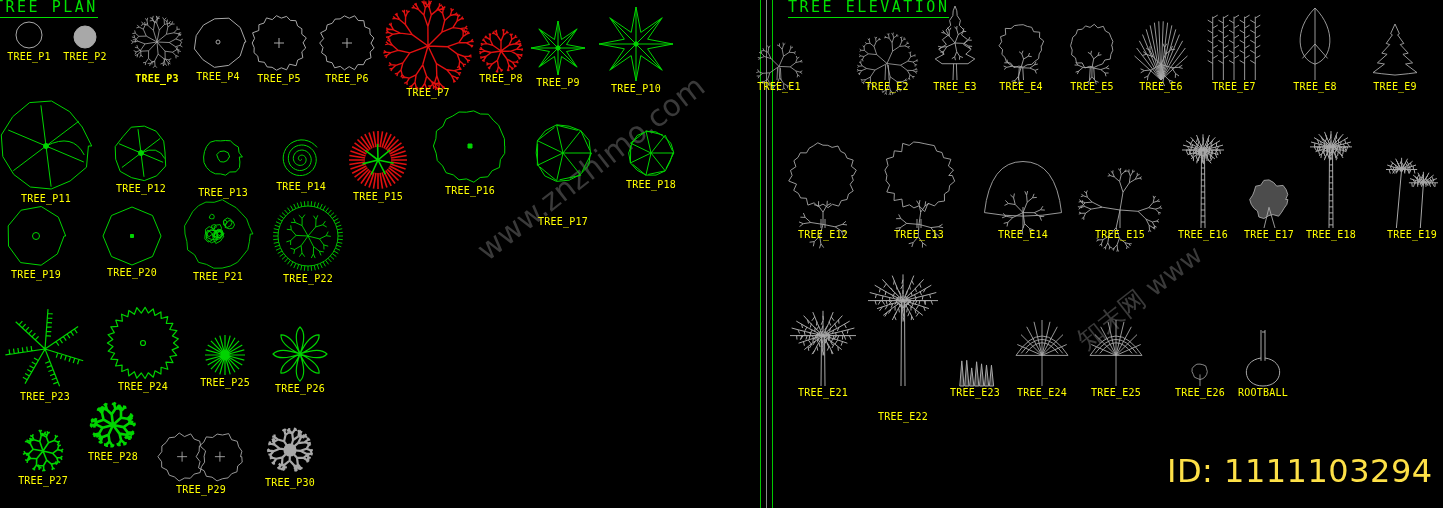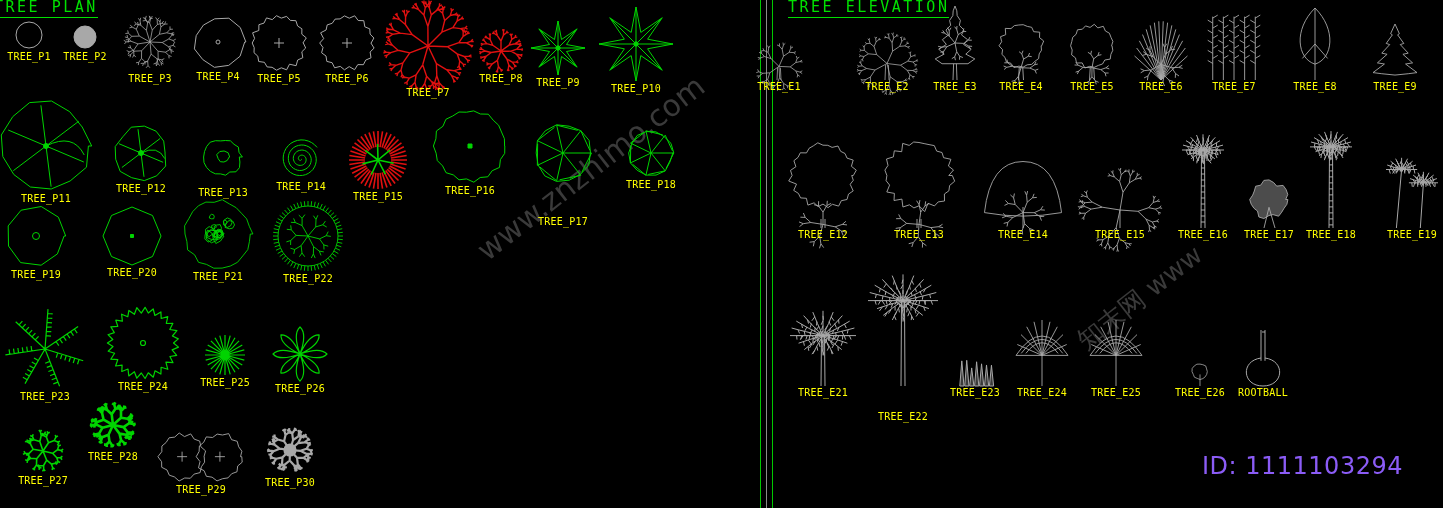--- a/index.html
+++ b/index.html
@@ -42,21 +42,21 @@
     position:absolute;color:#3a3a3a;white-space:nowrap;pointer-events:none;
     font-family:"DejaVu Sans","Liberation Sans",sans-serif;
   }
   #wm-diag-1{left:470px;top:240px;font-size:30px;transform:rotate(-38deg);transform-origin:left top;}
   #wm-diag-2{left:1070px;top:330px;font-size:26px;transform:rotate(-38deg);transform-origin:left top;}
   #wm-logo{
     position:absolute;left:1245px;top:372px;color:#b8b8b8;font-size:66px;
     font-family:"DejaVu Sans","Liberation Sans",sans-serif;letter-spacing:4px;line-height:66px;
   }
   #wm-id{
-    position:absolute;left:1202px;top:452px;color:#8b5cf6;font-size:24px;
+    position:absolute;left:1167px;top:452px;color:#fde047;font-size:32px;
     font-family:"DejaVu Sans","Liberation Sans",sans-serif;letter-spacing:0.5px;
   }
 </style>
 </head>
 <body>
 
 <div class="canvas">
 
   <div class="wm" id="wm-diag-1">www.znzhimo.com</div>
   <div class="wm" id="wm-diag-2">知末网 www</div>
@@ -89,21 +89,21 @@
         <div class="glyph">
           <svg width="26" height="26" viewBox="0 0 26 26">
             <g fill="none" stroke="#a8a8a8" stroke-width="1" stroke-linejoin="round">
               <circle cx="13" cy="13" r="11" fill="#a8a8a8"></circle>
               <path d="M22.6 13.0 L22.3 17.5 L19.5 21.2 L15.1 22.3 L10.9 22.3 L7.0 20.5 L3.8 17.5 L2.9 13.0 L3.6 8.5 L6.6 5.0 L10.8 3.4 L15.2 3.5 L19.1 5.4 L22.3 8.5 L23.5 13.0 Z"></path>
             </g>
           </svg>
         </div>
         <div class="cap">TREE_P2</div>
       </div>
-      <div class="cell" style="left:120px;top:12px;width:60px;">
+      <div class="cell" style="left:127px;top:12px;width:60px;font-weight:bold;">
         <div class="glyph">
           <svg width="60" height="60" viewBox="0 0 60 60">
             <g fill="none" stroke="#a8a8a8" stroke-width="0.8" stroke-linejoin="round">
               <path d="M30.0 30.0L42.2 30.5M42.2 30.5L48.8 27.0M48.8 27.0L51.8 23.3M51.8 23.3L52.3 20.5M51.8 23.3L54.4 22.2M48.8 27.0L53.2 28.5M53.2 28.5L55.8 27.1M53.2 28.5L54.9 30.9M42.2 30.5L48.5 34.7M48.5 34.7L53.0 33.4M53.0 33.4L54.2 30.8M53.0 33.4L55.4 34.9M48.5 34.7L51.0 38.7M51.0 38.7L53.8 39.5M51.0 38.7L51.3 41.5M30.0 30.0L38.0 39.2M38.0 39.2L45.5 40.2M45.5 40.2L49.5 37.8M49.5 37.8L50.6 35.2M49.5 37.8L52.4 37.8M45.5 40.2L48.8 43.5M48.8 43.5L51.5 44.5M48.8 43.5L49.1 46.4M38.0 39.2L38.2 46.8M38.2 46.8L41.0 50.5M41.0 50.5L43.5 52.0M41.0 50.5L41.6 53.4M38.2 46.8L36.2 51.0M36.2 51.0L36.3 53.9M36.2 51.0L33.5 52.0M30.0 30.0L31.1 42.1M31.1 42.1L37.0 46.8M37.0 46.8L41.6 47.8M41.6 47.8L44.3 46.7M41.6 47.8L43.0 50.3M37.0 46.8L37.9 51.4M37.9 51.4L39.7 53.7M37.9 51.4L36.3 53.8M31.1 42.1L27.7 48.9M27.7 48.9L28.0 53.6M28.0 53.6L29.9 55.7M28.0 53.6L26.1 55.8M27.7 48.9L23.6 51.2M23.6 51.2L22.6 53.9M23.6 51.2L20.7 51.5M30.0 30.0L21.6 38.8M21.6 38.8L21.5 46.4M21.5 46.4L24.9 49.6M24.9 49.6L27.8 49.8M24.9 49.6L25.0 52.5M21.5 46.4L18.8 50.3M18.8 50.3L18.3 53.1M18.8 50.3L16.0 50.8M21.6 38.8L14.1 39.2M14.1 39.2L10.8 42.5M10.8 42.5L10.0 45.3M10.8 42.5L8.1 43.6M14.1 39.2L10.7 36.0M10.7 36.0L7.9 35.2M10.7 36.0L9.9 33.2M30.0 30.0L18.0 31.9M18.0 31.9L13.7 38.2M13.7 38.2L13.9 42.9M13.9 42.9L15.8 45.1M13.9 42.9L12.6 45.5M13.7 38.2L9.3 39.8M9.3 39.8L8.0 42.4M9.3 39.8L6.7 38.6M18.0 31.9L10.9 29.2M10.9 29.2L6.3 29.8M6.3 29.8L4.4 32.0M6.3 29.8L3.8 28.3M10.9 29.2L7.7 25.8M7.7 25.8L4.9 24.9M7.7 25.8L7.0 23.0M30.0 30.0L19.3 24.1M19.3 24.1L11.8 24.3M11.8 24.3L8.7 27.8M8.7 27.8L8.1 30.7M8.7 27.8L5.8 27.7M11.8 24.3L8.3 21.2M8.3 21.2L5.4 21.5M8.3 21.2L7.7 18.4M19.3 24.1L16.3 17.2M16.3 17.2L12.2 15.1M12.2 15.1L9.4 15.9M12.2 15.1L10.2 12.9M16.3 17.2L18.2 12.9M18.2 12.9L17.6 10.0M18.2 12.9L20.7 11.4M30.0 30.0L26.4 18.4M26.4 18.4L20.8 13.3M20.8 13.3L16.3 12.1M16.3 12.1L13.9 13.7M16.3 12.1L14.6 9.7M20.8 13.3L20.0 8.6M20.0 8.6L18.3 6.3M20.0 8.6L20.7 5.8M26.4 18.4L27.6 10.9M27.6 10.9L25.5 6.7M25.5 6.7L22.9 5.6M25.5 6.7L26.3 3.9M27.6 10.9L30.0 6.9M30.0 6.9L29.7 4.0M30.0 6.9L32.8 6.2M30.0 30.0L32.3 18.0M32.3 18.0L29.6 11.0M29.6 11.0L25.6 8.5M25.6 8.5L22.7 8.9M25.6 8.5L24.8 5.7M29.6 11.0L30.6 6.4M30.6 6.4L29.2 3.8M30.6 6.4L32.4 4.1M32.3 18.0L37.4 12.5M37.4 12.5L37.2 7.8M37.2 7.8L35.6 5.4M37.2 7.8L39.3 5.8M37.4 12.5L41.9 11.3M41.9 11.3L43.7 9.0M41.9 11.3L44.6 12.5M30.0 30.0L39.4 22.3M39.4 22.3L40.9 14.9M40.9 14.9L40.0 10.3M40.0 10.3L38.4 7.9M40.0 10.3L40.5 7.5M40.9 14.9L44.7 12.1M44.7 12.1L45.7 9.4M44.7 12.1L47.6 12.0M39.4 22.3L46.8 20.8M46.8 20.8L50.0 17.3M50.0 17.3L50.0 14.4M50.0 17.3L52.9 17.2M46.8 20.8L51.4 21.8M51.4 21.8L54.1 20.6M51.4 21.8L53.7 23.6"></path>
             </g>
           </svg>
         </div>
         <div class="cap">TREE_P3</div>
       </div>
       <div class="cell" style="left:190px;top:14px;width:56px;">

